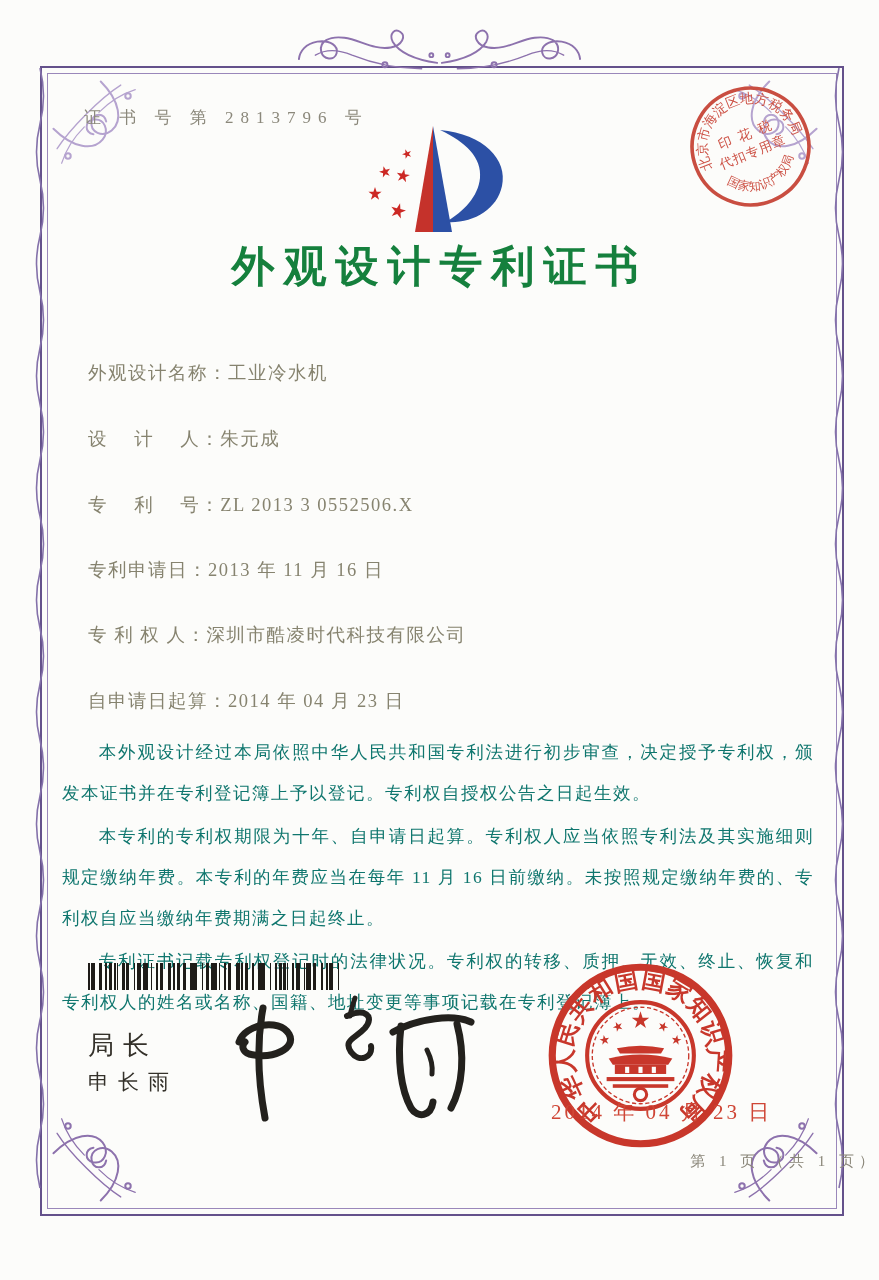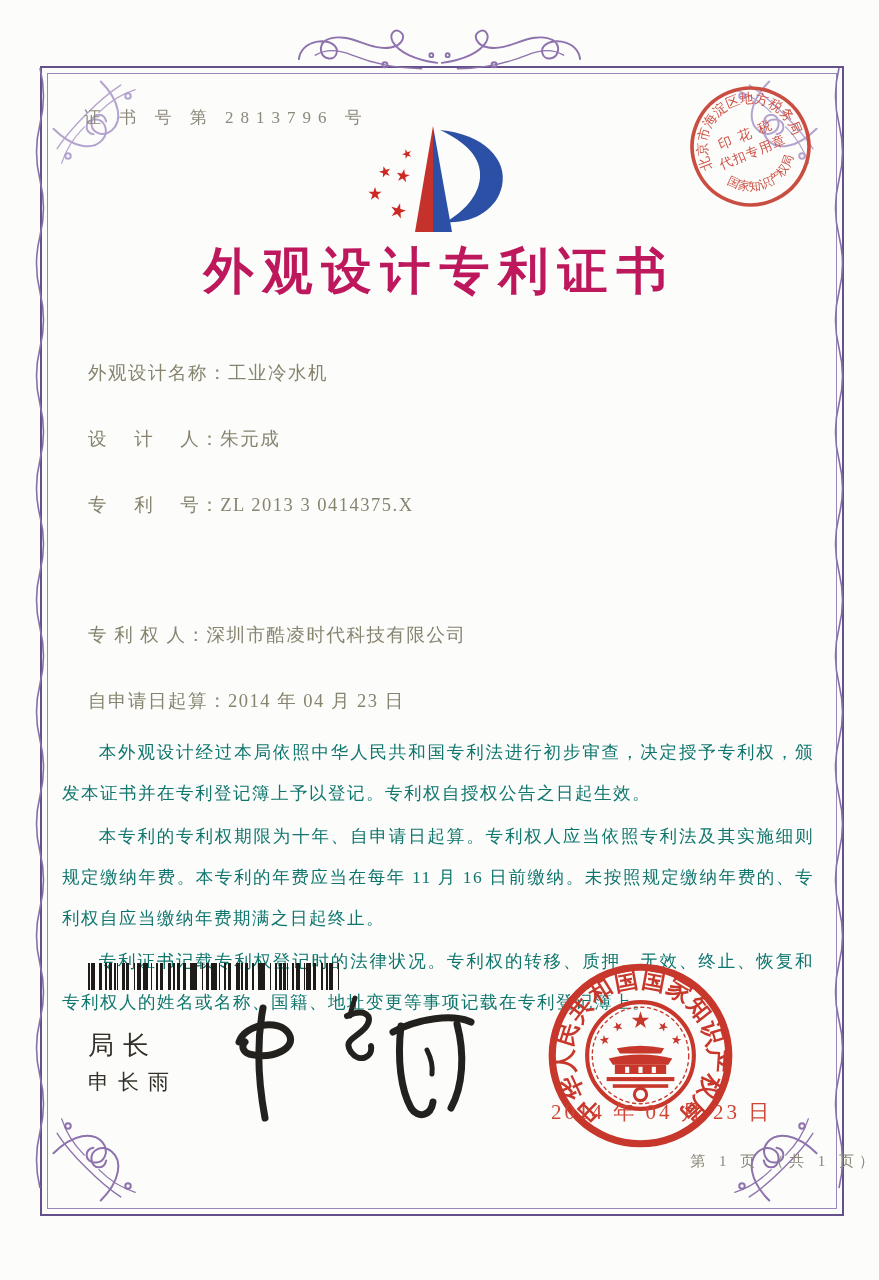--- a/index.html
+++ b/index.html
@@ -7,22 +7,22 @@
         font-family:"Liberation Serif","DejaVu Serif",serif;overflow:hidden;}
   
   .frame{position:absolute;left:40px;top:66px;right:35px;bottom:64px;
          border:2px solid #64518b;pointer-events:none;}
   .frame::before{content:"";position:absolute;inset:5px;border:1px solid #9a87ba;}
   .fl{position:absolute;color:#8d72ad;pointer-events:none;}
   .fl.light{color:#b5a3cf;}
   .wavy{position:absolute;top:68px;pointer-events:none;}
   
   .cert-no{position:absolute;left:84px;top:106px;font-size:17px;letter-spacing:7px;color:#8b887b;}
-  .title{position:absolute;left:0;right:0;top:238px;text-align:center;font-size:50px;
-         font-weight:bold;letter-spacing:9px;color:#be185d;}
+  .title{position:absolute;left:0;right:0;top:238px;text-align:center;font-size:43px;
+         font-weight:bold;letter-spacing:9px;color:#15803d;}
   .field{position:absolute;left:88px;font-size:18.5px;letter-spacing:1.5px;color:#86836f;white-space:pre;}
   .f1{top:360px}.f2{top:426px}.f3{top:492px}.f4{top:557px}.f5{top:622px}.f6{top:688px}
   .body-text{position:absolute;left:62px;top:732px;width:752px;font-size:17.5px;
              line-height:41px;letter-spacing:1.5px;color:#0f766e;text-align:justify;}
   .body-text p{margin:0 0 2px 0;text-indent:2.1em;}
   .barcode{position:absolute;left:88px;top:963px;width:252px;height:27px;
     background-image:
       repeating-linear-gradient(90deg,#1e1b18 0 2px,transparent 2px 4px,#1e1b18 4px 7px,transparent 7px 12px,#1e1b18 12px 13px,transparent 13px 17px),
       repeating-linear-gradient(90deg,transparent 0 3px,#1e1b18 3px 5px,transparent 5px 11px,#1e1b18 11px 14px,transparent 14px 23px);}
   .sig-role{position:absolute;left:88px;top:1028px;font-size:26px;letter-spacing:9px;color:#34312a;
@@ -108,21 +108,22 @@
       <use href="#star" x="-1.2" y="-1.2" width="2.4" height="2.4" transform="translate(35,58) scale(6) rotate(-15)"></use>
       <use href="#star" x="-1.2" y="-1.2" width="2.4" height="2.4" transform="translate(25,80) scale(7)"></use>
       <use href="#star" x="-1.2" y="-1.2" width="2.4" height="2.4" transform="translate(48,97) scale(8) rotate(15)"></use>
     </g>
   </svg>
 
   <div class="title">外观设计专利证书</div>
 
   <div class="field f2"><span>设　 计　 人：</span><span>朱元成</span></div>
   <div class="field f1"><span>外观设计名称：</span><span>工业冷水机</span></div>
-  <div class="field f3"><span>专　 利　 号：</span><span>ZL 2013 3 0414375.X</span></div>
+  <div class="field f3"><span>专　 利　 号：</span><span>ZL 2013 3 0552506.X</span></div>
+  <div class="field f4"><span>专利申请日：</span><span>2013 年 11 月 16 日</span></div>
   <div class="field f5"><span>专 利 权 人：</span><span>深圳市酷凌时代科技有限公司</span></div>
   <div class="field f6"><span>自申请日起算：</span><span>2014 年 04 月 23 日</span></div>
 
   <div class="body-text">
     <p>本外观设计经过本局依照中华人民共和国专利法进行初步审查，决定授予专利权，颁发本证书并在专利登记簿上予以登记。专利权自授权公告之日起生效。</p>
     <p>本专利的专利权期限为十年、自申请日起算。专利权人应当依照专利法及其实施细则规定缴纳年费。本专利的年费应当在每年 11 月 16 日前缴纳。未按照规定缴纳年费的、专利权自应当缴纳年费期满之日起终止。</p>
     <p>专利证书记载专利权登记时的法律状况。专利权的转移、质押、无效、终止、恢复和专利权人的姓名或名称、国籍、地址变更等事项记载在专利登记簿上。</p>
   </div>
 
   <div class="barcode"></div>

